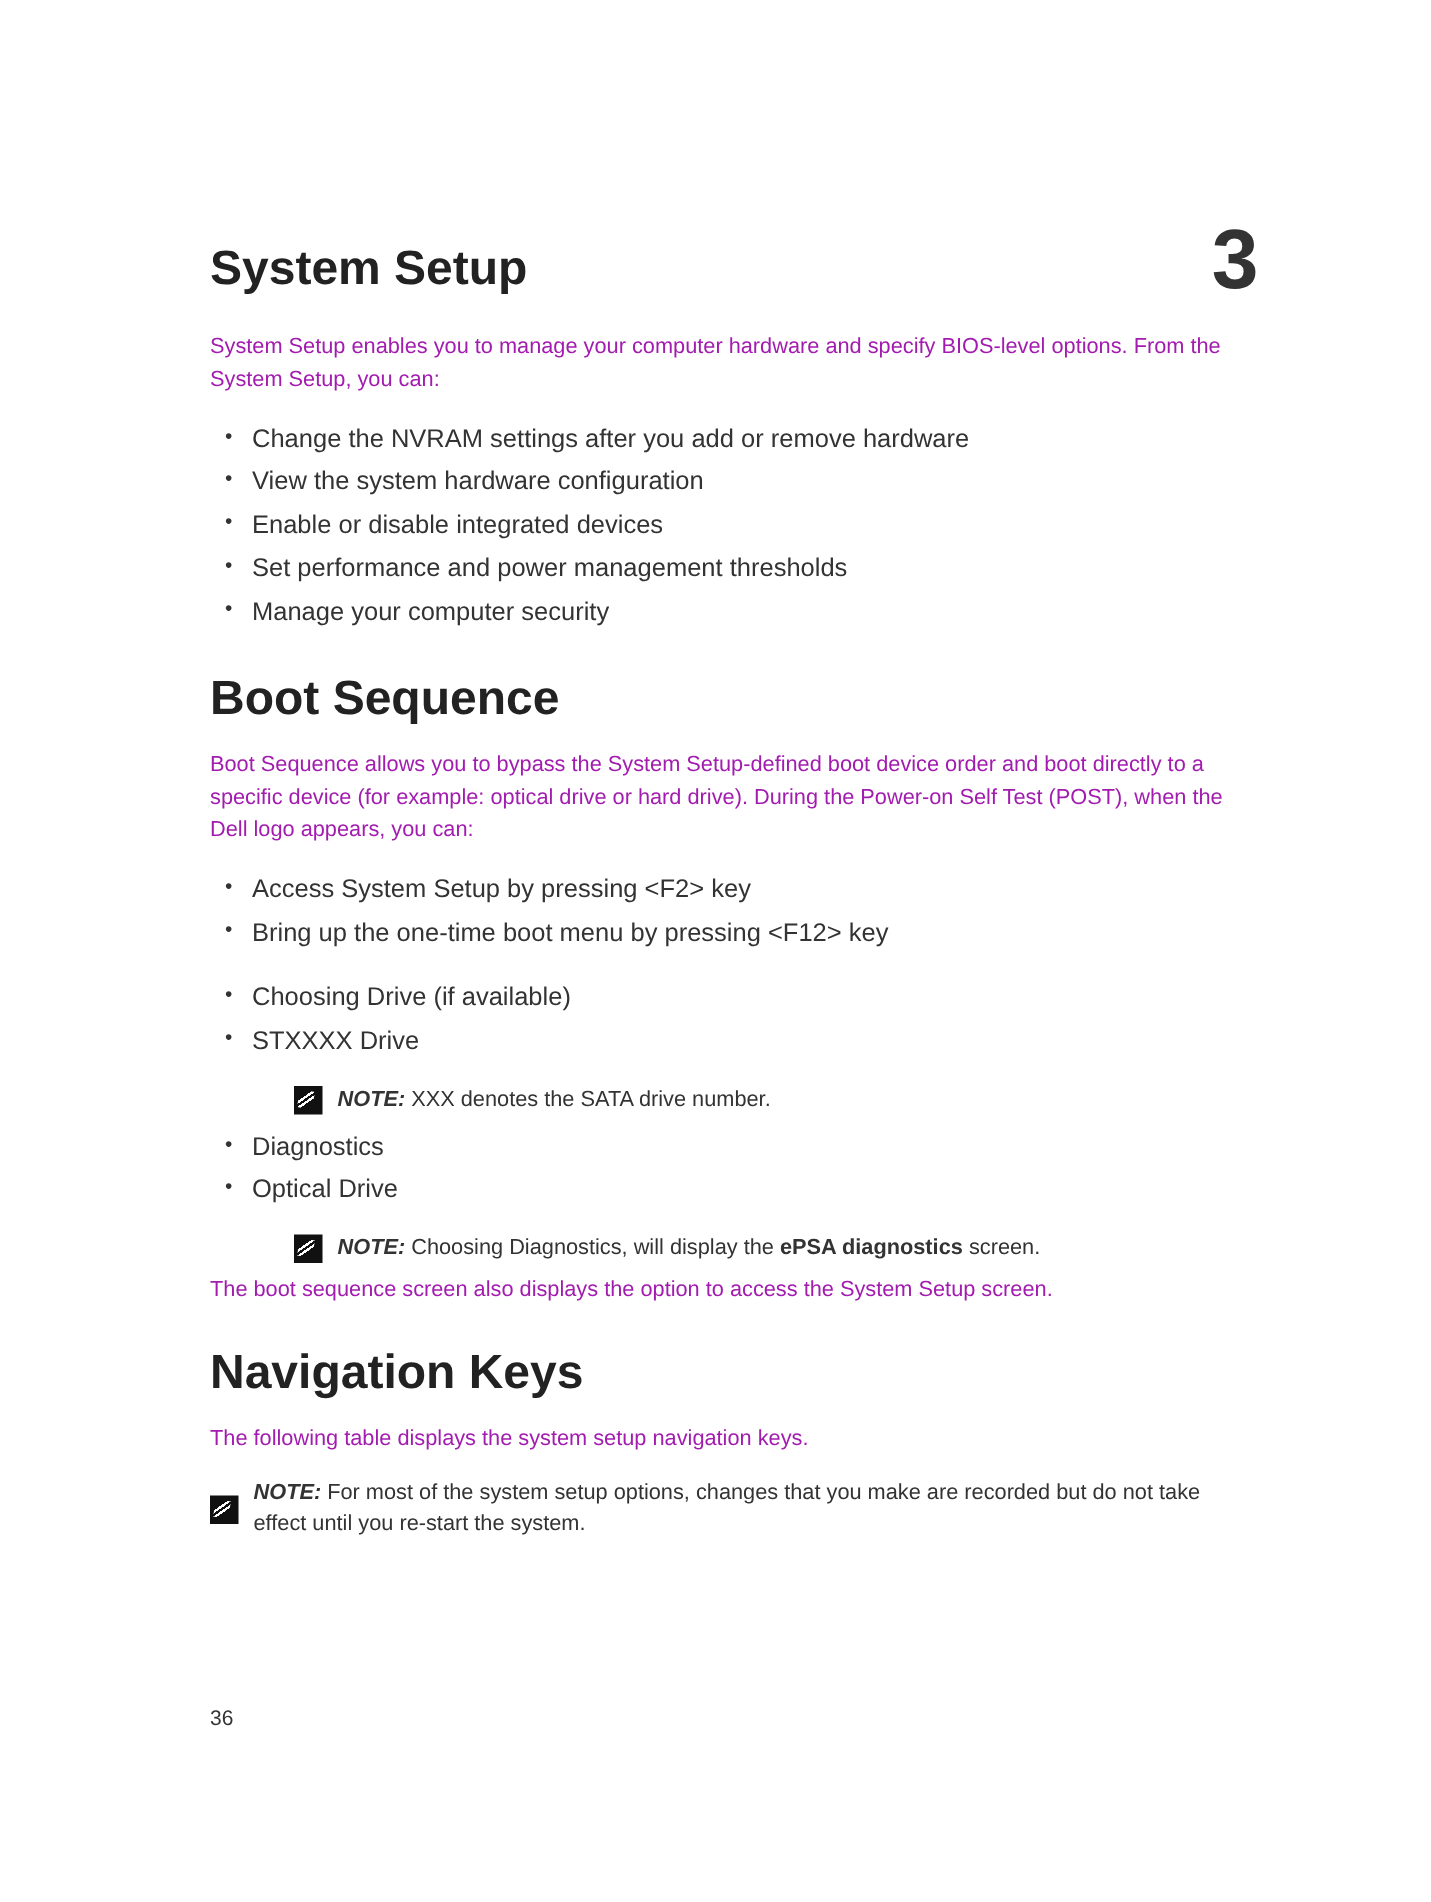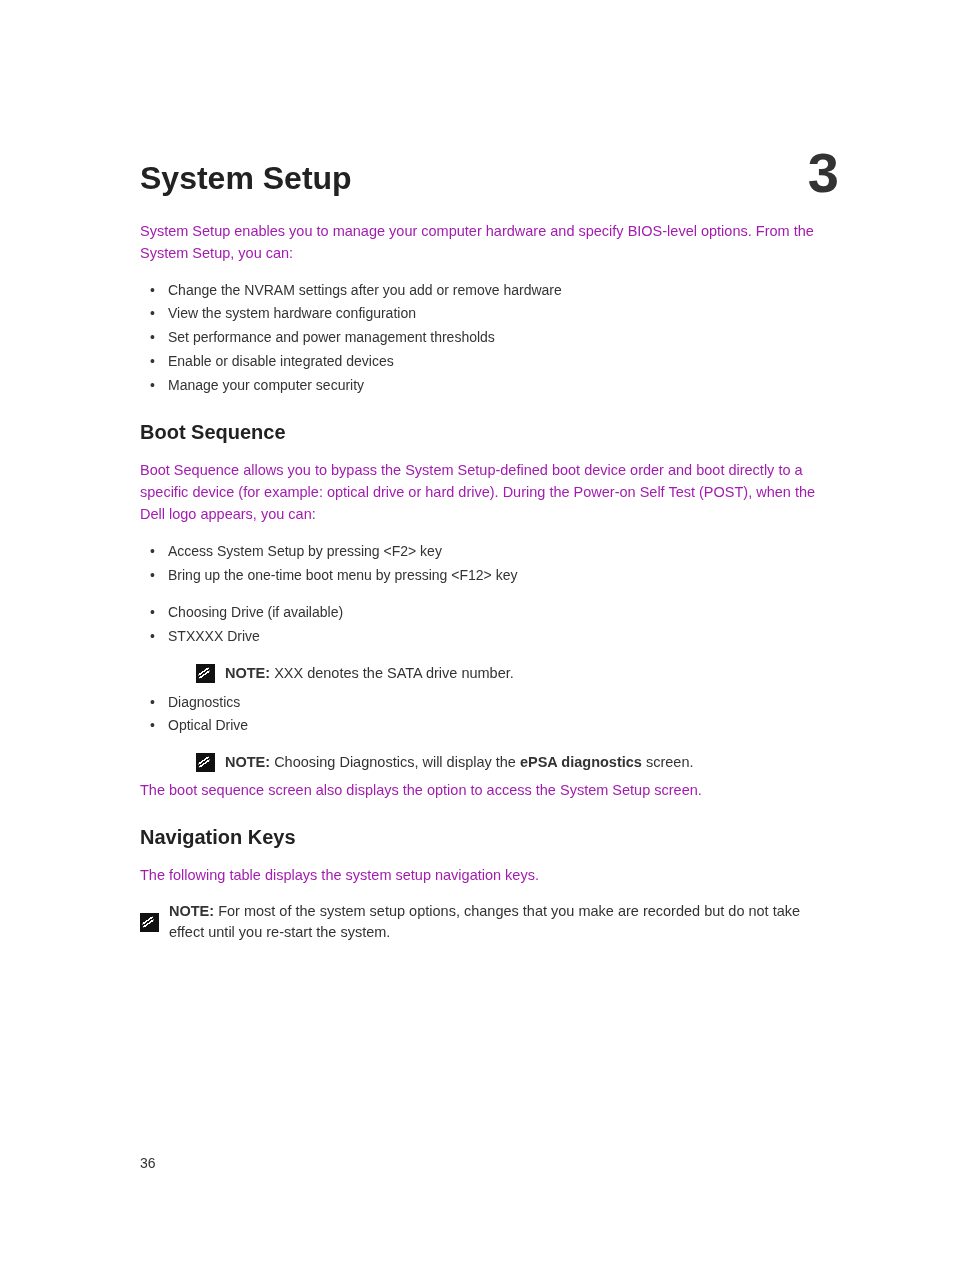--- a/index.html
+++ b/index.html
@@ -27,38 +27,38 @@
       color: #333;
     }
     h1 {
       font-size: 32px;
       font-weight: bold;
       margin-top: 72px;
       margin-bottom: 24px;
       color: #222;
     }
     h2 {
-      font-size: 20px;
+      font-size: 32px;
       font-weight: bold;
       margin-top: 24px;
       margin-bottom: 16px;
       color: #222;
     }
     p {
       font-size: 14.5px;
       line-height: 1.5;
       margin-bottom: 14px;
       color: #a21caf;
     }
     ul {
       list-style: none;
       margin-bottom: 14px;
     }
     ul li {
-      font-size: 14px;
+      font-size: 17px;
       line-height: 1.7;
       padding-left: 28px;
       position: relative;
       color: #333;
     }
     ul li::before {
       content: "•";
       position: absolute;
       left: 10px;
       top: 0;
@@ -98,27 +98,28 @@
       background: linear-gradient(135deg, transparent 35%, #fff 35%, #fff 45%, transparent 45%, transparent 55%, #fff 55%, #fff 65%, transparent 65%);
       transform: rotate(10deg);
     }
     .note-text {
       font-size: 14.5px;
       line-height: 1.5;
       color: #333;
     }
     .note-label {
       font-weight: bold;
+      font-style: italic;
     }
     .bold-inline {
       font-weight: bold;
     }
     .page-number {
       position: absolute;
-      bottom: 97px;
+      bottom: 115px;
       left: 140px;
       font-size: 14px;
       color: #333;
     }
     .nested-note {
       margin-left: 28px;
     }
   </style>
 </head>
 <body>
@@ -127,22 +128,22 @@
 
 <div class="page">
 
   <h1>System Setup</h1>
 
   <p>System Setup enables you to manage your computer hardware and specify BIOS-level options. From the System Setup, you can:</p>
 
   <ul>
     <li>Change the NVRAM settings after you add or remove hardware</li>
     <li>View the system hardware configuration</li>
+    <li>Enable or disable integrated devices</li>
     <li>Set performance and power management thresholds</li>
-    <li>Enable or disable integrated devices</li>
     <li>Manage your computer security</li>
   </ul>
 
   <h2>Boot Sequence</h2>
 
   <p>Boot Sequence allows you to bypass the System Setup‐defined boot device order and boot directly to a specific device (for example: optical drive or hard drive). During the Power-on Self Test (POST), when the Dell logo appears, you can:</p>
 
   <ul>
     <li>Access System Setup by pressing &lt;F2&gt; key</li>
     <li>Bring up the one-time boot menu by pressing &lt;F12&gt; key</li>

